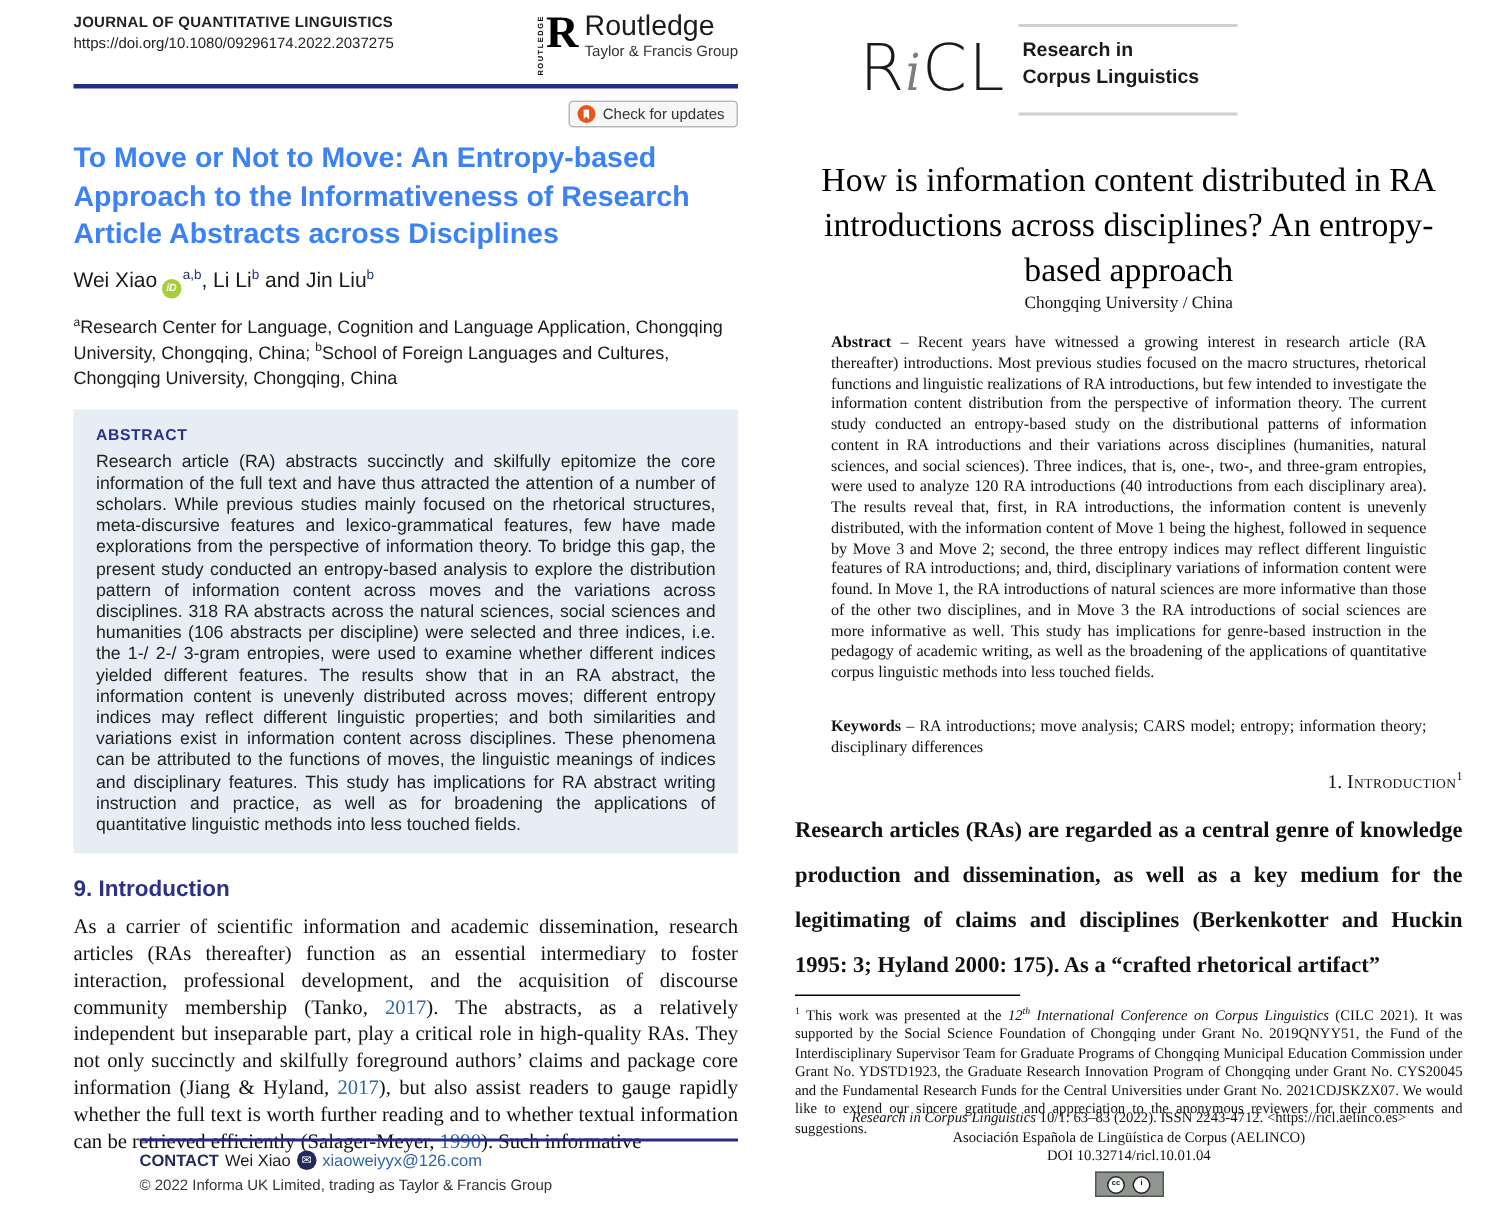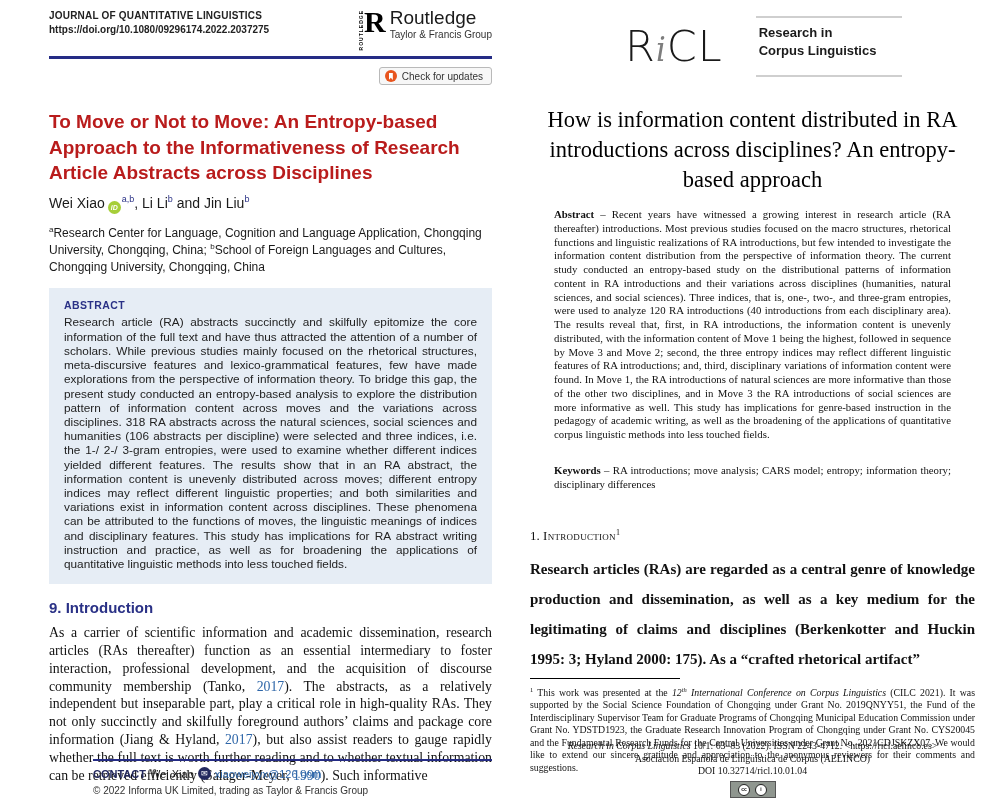--- a/index.html
+++ b/index.html
@@ -7,37 +7,37 @@
        font-family:"Liberation Sans",sans-serif;color:#1a1a1a;
        -webkit-font-smoothing:antialiased;}
   .page{position:absolute;top:0;height:804px;overflow:hidden;background:#fff;}
   #page-left{left:0;width:497px;padding-left:31px;}
   #page-right{left:499px;width:497px;}
 
   
   .tf-inner{padding:10px 36px 0 18px;position:relative;height:794px;}
   .tf-header{display:flex;justify-content:space-between;align-items:flex-start;}
   .tf-journal{font-size:10px;font-weight:bold;color:#222;letter-spacing:.2px;}
-  .tf-doi{font-size:10px;font-weight:bold;color:#222;margin-top:3px;text-align:right;}
+  .tf-doi{font-size:10px;font-weight:normal;color:#222;margin-top:3px;text-align:right;}
   .rt-logo{display:flex;align-items:flex-start;gap:4px;margin-top:-2px;}
   .rt-mark{display:flex;}
   .rt-vert{writing-mode:vertical-rl;transform:rotate(180deg);font-size:5px;
            font-weight:bold;letter-spacing:1px;color:#000;line-height:1;margin-top:2px;}
   .rt-R{font-family:"Liberation Serif",serif;font-size:30px;font-weight:bold;
         line-height:.9;color:#000;}
   .rt-name{font-size:19px;color:#1a1a1a;line-height:1;font-family:"Liberation Sans",sans-serif;}
   .rt-group{font-size:10px;color:#333;margin-top:2px;}
   .tf-rule{border:none;border-top:3px solid #252c85;margin:6px 0 0 0;}
   .cfu-row{display:flex;justify-content:flex-end;margin-top:8px;}
   .cfu-btn{display:inline-flex;align-items:center;gap:5px;border:1px solid #b9b9b9;
            border-radius:3px;background:#f7f7f7;padding:2px 8px 2px 5px;font-size:10px;color:#333;cursor:pointer;margin-left:16px;}
   .cfu-icon{width:12px;height:12px;border-radius:50%;background:#e8541d;position:relative;flex:0 0 auto;}
   .cfu-icon::after{content:"";position:absolute;left:4px;top:2.5px;width:4px;height:7px;background:#fff;
            clip-path:polygon(0 0,100% 0,100% 100%,50% 68%,0 100%);}
-  .tf-title{margin-top:24px;font-size:19px;line-height:1.33;font-weight:bold;color:#b91c1c;}
+  .tf-title{margin-top:8px;font-size:19px;line-height:1.33;font-weight:bold;color:#3b82f6;}
   .tf-authors{margin-top:9px;font-size:14px;color:#1a1a1a;}
   .tf-authors sup{font-size:9px;color:#2a3186;}
   .orcid{display:inline-flex;width:13px;height:13px;border-radius:50%;background:#a6ce39;
          color:#fff;font-size:7px;font-weight:bold;align-items:center;justify-content:center;
          vertical-align:-2px;margin:0 1px 0 3px;font-style:italic;}
   .tf-affil{margin-top:10px;font-size:12px;line-height:1.38;color:#1a1a1a;}
   .tf-affil sup{font-size:8px;}
   .tf-abstract{margin-top:13px;background:#e6edf5;padding:11px 15px 13px 15px;}
   .tf-abstract .ab-label{font-size:10.5px;font-weight:bold;color:#2a3186;letter-spacing:.4px;}
   .tf-abstract .ab-text{margin-top:4px;font-size:11.8px;line-height:14.2px;text-align:justify;color:#222;}
@@ -50,34 +50,34 @@
   .contact-line{font-size:11px;color:#1a1a1a;display:flex;align-items:center;gap:4px;}
   .contact-label{font-weight:bold;color:#23295e;}
   .mail-icon{display:inline-flex;width:13px;height:13px;border-radius:50%;background:#23295e;
              color:#fff;font-size:8px;align-items:center;justify-content:center;}
   .mail-link{color:#2e66a8;cursor:pointer;}
   .tf-copy{font-size:10px;color:#333;margin-top:5px;}
 
   
   .ricl-inner{padding:12px 21px 0 31px;position:relative;height:792px;
               font-family:"Liberation Serif",serif;color:#111;}
-  .ricl-logo-row{display:flex;align-items:center;gap:33px;margin-left:95px;margin-top:4px;}
+  .ricl-logo-row{display:flex;align-items:center;gap:8px;margin-left:43px;margin-top:4px;}
   .ricl-word{font-family:"DejaVu Sans",sans-serif;font-size:43px;line-height:1;
              font-weight:300;letter-spacing:1px;color:#1a1a1a;font-stretch:condensed;}
   .ricl-word .ricl-i{color:#7d7d7d;font-family:"DejaVu Serif",serif;font-style:italic;font-size:34px;}
   .ricl-tag{border-top:2px solid #cfcfcf;border-bottom:2px solid #cfcfcf;
             padding:6px 26px 16px 3px;font-family:"Liberation Sans",sans-serif;
             font-size:13px;font-weight:bold;line-height:1.35;color:#1a1a1a;}
   .ricl-title{margin-top:28px;text-align:center;font-size:22.5px;line-height:30px;color:#000;}
   .ricl-authors{margin-top:7px;text-align:center;font-size:11.5px;font-weight:bold;line-height:14px;}
   .ricl-affil{text-align:center;font-size:11.5px;line-height:14px;}
   .ricl-abstract{margin:13px 24px 0 24px;font-size:10.8px;line-height:13.75px;text-align:justify;}
   .ricl-abstract b, .ricl-keywords b{font-weight:bold;}
   .ricl-keywords{margin:22px 24px 0 24px;font-size:10.8px;line-height:13.75px;text-align:justify;}
-  .ricl-h1{margin-top:37px;text-align:left;font-size:13px;}
+  .ricl-h1{margin-top:8px;text-align:right;font-size:13px;}
   .ricl-h1 .sc{font-variant:small-caps;letter-spacing:.3px;}
   .ricl-h1 sup{font-size:8px;}
   .ricl-body{margin-top:9px;font-size:15px;line-height:30px;text-align:justify;font-weight:bold;}
   .fn-sep{border:none;border-top:1px solid #000;width:150px;margin:4px 0 5px 0;}
   .ricl-footnote{font-size:9.8px;line-height:12.5px;text-align:justify;}
   .ricl-footnote sup{font-size:6.5px;}
   .ricl-footer{position:absolute;left:31px;right:21px;bottom:6px;text-align:center;
                font-size:9.8px;line-height:12.2px;}
   .ricl-footer .it{font-style:italic;}
   .url-link{cursor:pointer;}
@@ -146,20 +146,21 @@
 <div class="page" id="page-right">
   <div class="ricl-inner">
     <div class="ricl-logo-row">
       <span class="ricl-word"><span>R</span><span class="ricl-i">i</span><span>C</span><span>L</span></span>
       <span class="ricl-tag">
         <div>Research in</div>
         <div>Corpus Linguistics</div>
       </span>
     </div>
     <div class="ricl-title">How is information content distributed in RA introductions across disciplines? An entropy-based approach</div>
+    <div class="ricl-affil">Chongqing University / China</div>
     <div class="ricl-abstract">
       <b>Abstract</b><span> – Recent years have witnessed a growing interest in research article (RA thereafter) introductions. Most previous studies focused on the macro structures, rhetorical functions and linguistic realizations of RA introductions, but few intended to investigate the information content distribution from the perspective of information theory. The current study conducted an entropy-based study on the distributional patterns of information content in RA introductions and their variations across disciplines (humanities, natural sciences, and social sciences). Three indices, that is, one-, two-, and three-gram entropies, were used to analyze 120 RA introductions (40 introductions from each disciplinary area). The results reveal that, first, in RA introductions, the information content is unevenly distributed, with the information content of Move 1 being the highest, followed in sequence by Move 3 and Move 2; second, the three entropy indices may reflect different linguistic features of RA introductions; and, third, disciplinary variations of information content were found. In Move 1, the RA introductions of natural sciences are more informative than those of the other two disciplines, and in Move 3 the RA introductions of social sciences are more informative as well. This study has implications for genre-based instruction in the pedagogy of academic writing, as well as the broadening of the applications of quantitative corpus linguistic methods into less touched fields.</span>
     </div>
     <div class="ricl-keywords">
       <b>Keywords</b><span> – RA introductions; move analysis; CARS model; entropy; information theory; disciplinary differences</span>
     </div>
     <div class="ricl-h1">
       <span>1. </span><span class="sc">Introduction</span><sup>1</sup>
     </div>
     <div class="ricl-body">Research articles (RAs) are regarded as a central genre of knowledge production and dissemination, as well as a key medium for the legitimating of claims and disciplines (Berkenkotter and Huckin 1995: 3; Hyland 2000: 175). As a “crafted rhetorical artifact”</div>

